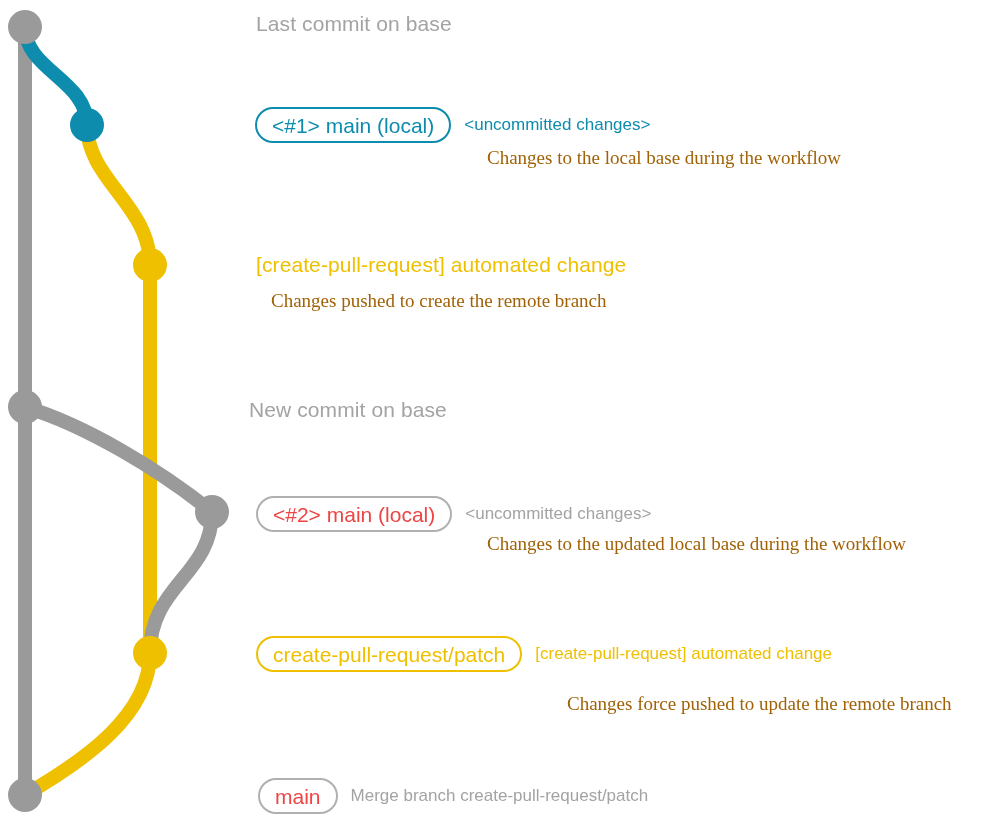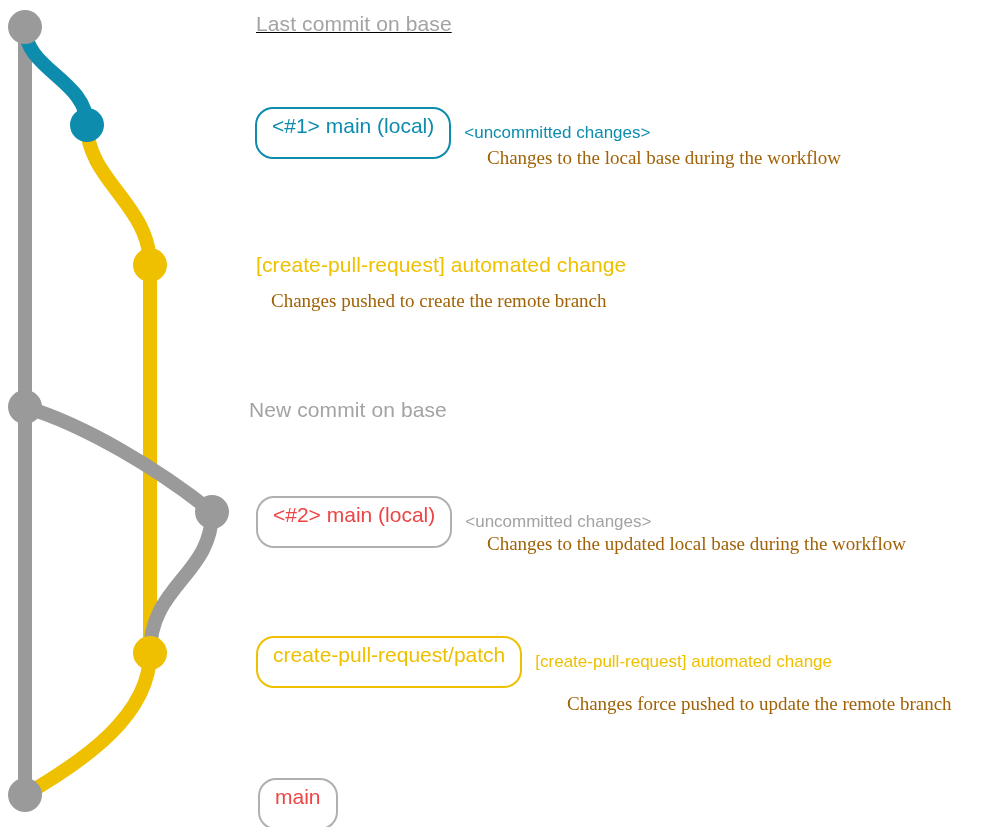--- a/index.html
+++ b/index.html
@@ -33,21 +33,21 @@
     font-size: 21px;
     letter-spacing: 0.1px;
   }
   .caption.gray   { color: #a3a3a3; }
   .caption.yellow { color: #eec000; }
 
   
   .ref-pill {
     display: inline-block;
     box-sizing: border-box;
-    height: 52px;
+    height: 36px;
     line-height: 33px;
     padding: 0 15px;
     border-radius: 18px;
     border: 2px solid #a3a3a3;
     color: #a3a3a3;
     font-family: "Liberation Sans", sans-serif;
     font-size: 21px;
     vertical-align: middle;
   }
   .ref-pill.blue   { border-color: #0d8cae; color: #0d8cae; }
@@ -102,21 +102,21 @@
     <circle cx="25" cy="27" r="17" fill="#9a9a9a"></circle>
     <circle cx="87" cy="125" r="17" fill="#0d8cae"></circle>
     <circle cx="150" cy="265" r="17" fill="#eec000"></circle>
     <circle cx="25" cy="407" r="17" fill="#9a9a9a"></circle>
     <circle cx="212" cy="512" r="17" fill="#9a9a9a"></circle>
     <circle cx="150" cy="653" r="17" fill="#eec000"></circle>
     <circle cx="25" cy="795" r="17" fill="#9a9a9a"></circle>
   </g>
 </svg>
 
-<div class="annotation" style="left:256px; top:12px;text-decoration:underline;">
+<div class="annotation" style="left:256px; top:12px;">
   <span class="caption gray">Last commit on base</span>
 </div>
 
 <div class="annotation row" style="left:255px; top:107px;">
   <span class="ref-pill blue">&lt;#1&gt; main (local)</span>
   <span class="subject blue">&lt;uncommitted changes&gt;</span>
 </div>
 <div class="description" style="left:487px; top:147px;">Changes to the local base during the workflow</div>
 
 <div class="annotation" style="left:256px; top:253px;">
@@ -135,13 +135,14 @@
 <div class="description" style="left:487px; top:533px;">Changes to the updated local base during the workflow</div>
 
 <div class="annotation row" style="left:256px; top:636px;">
   <span class="ref-pill yellow">create-pull-request/patch</span>
   <span class="subject yellow">[create-pull-request] automated change</span>
 </div>
 <div class="description" style="left:567px; top:673px;margin-top:20px;">Changes force pushed to update the remote branch</div>
 
 <div class="annotation row" style="left:258px; top:778px;">
   <span class="ref-pill gray">main</span>
+  <span class="subject gray">Merge branch create-pull-request/patch</span>
 </div>
 
 </body></html>

